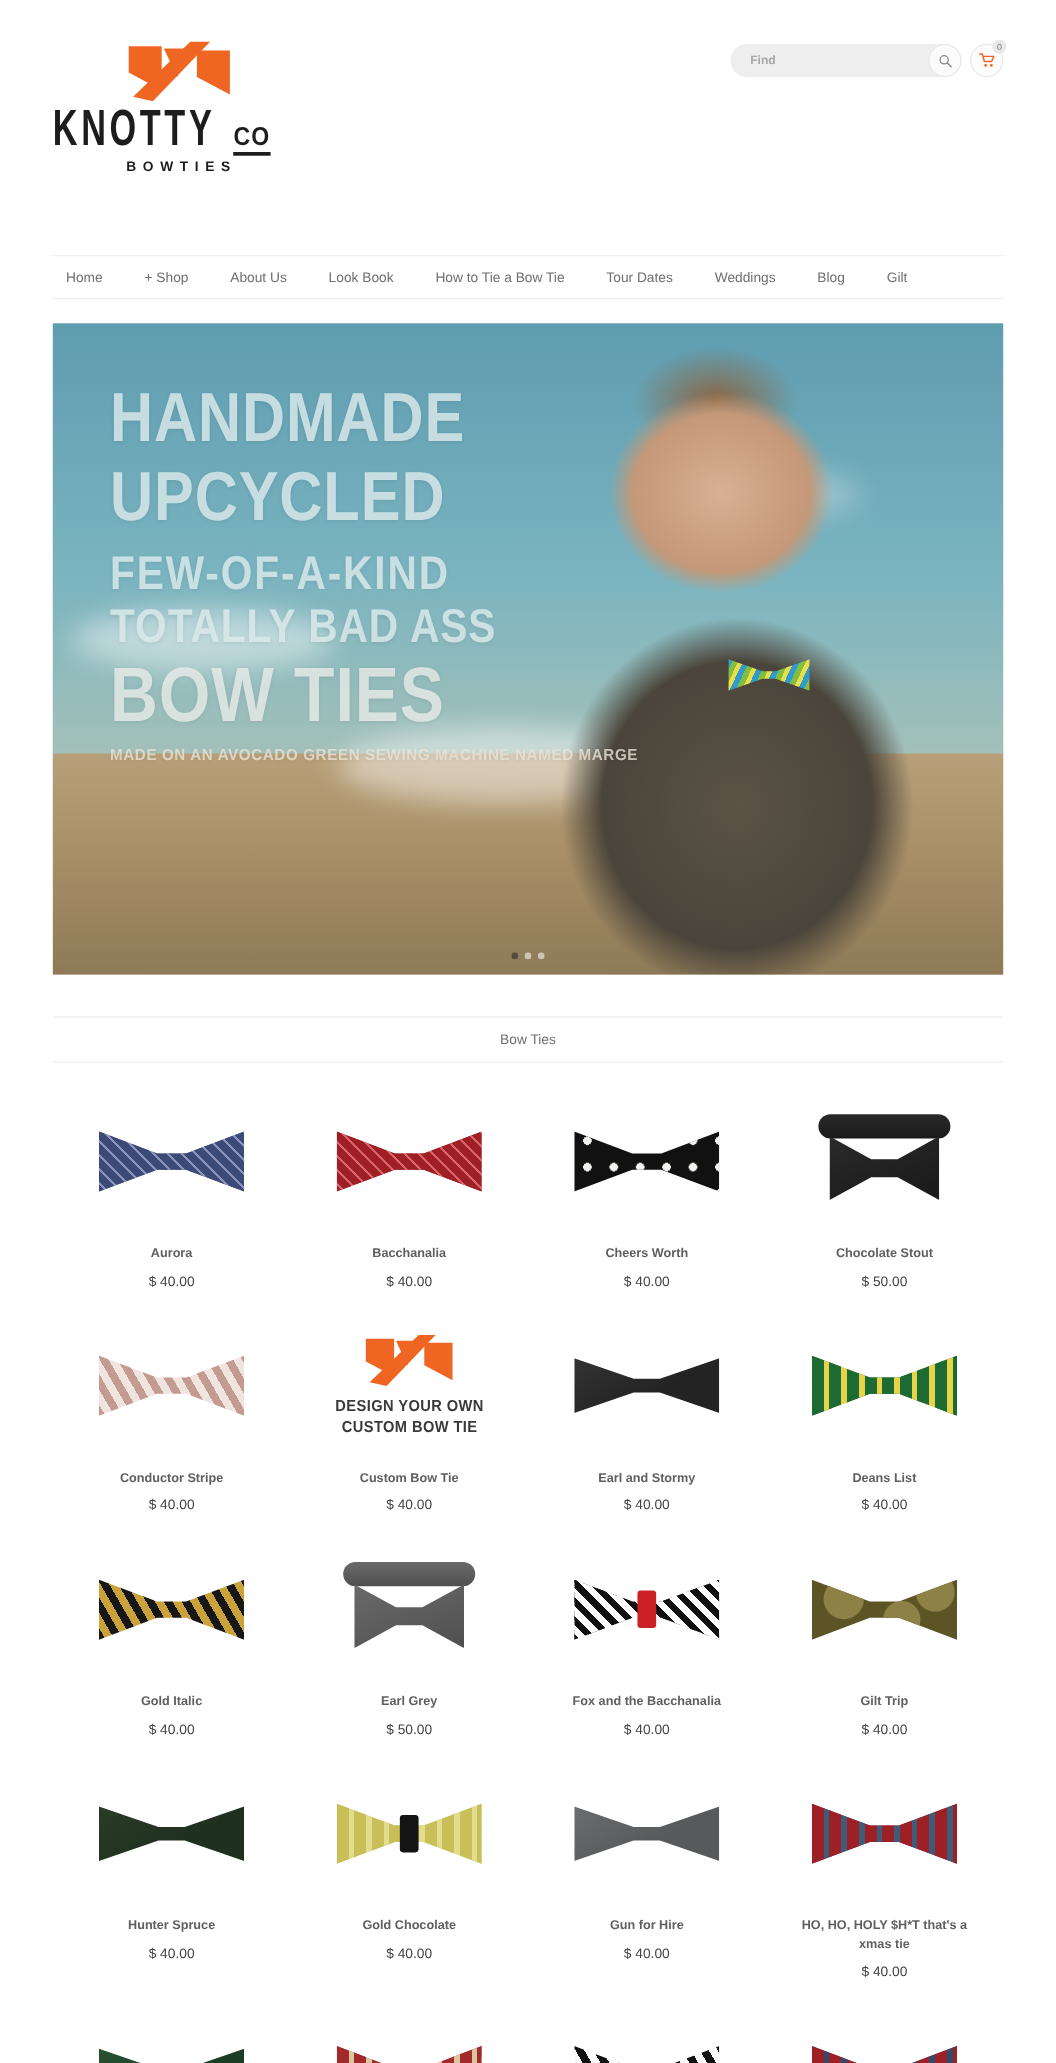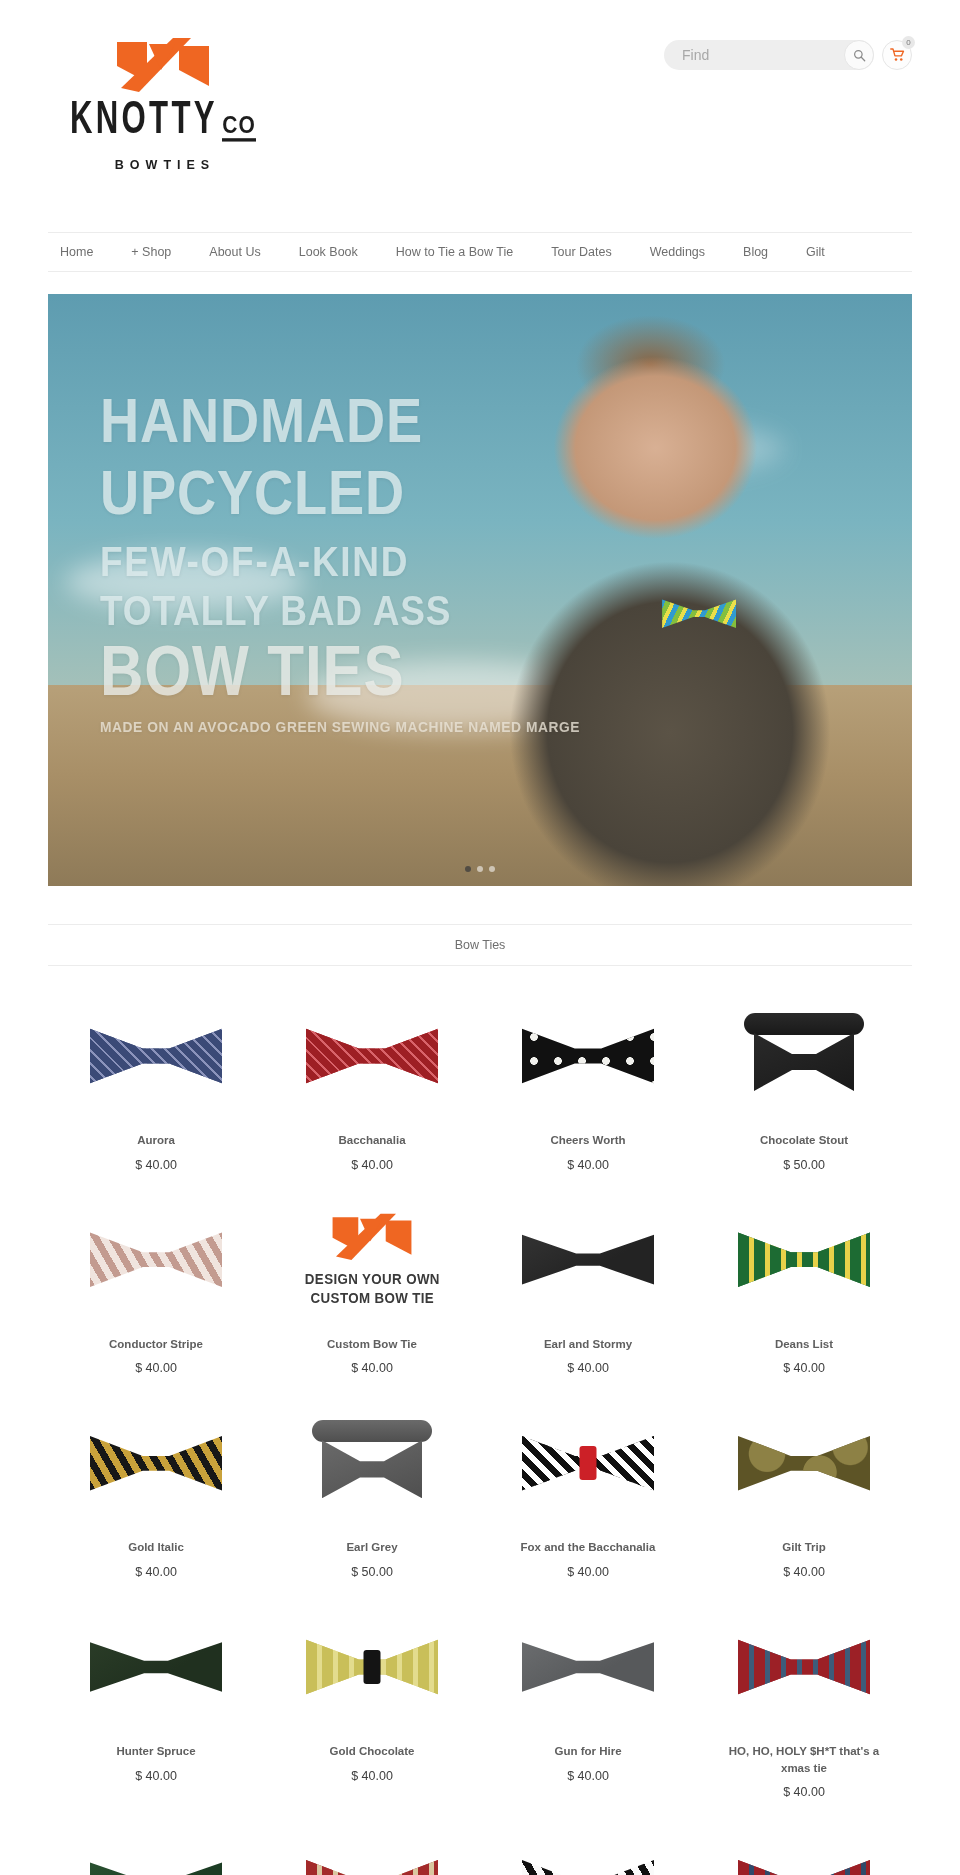--- a/index.html
+++ b/index.html
@@ -23,22 +23,21 @@
     position: absolute;
     left: 48px;
     top: 36px;
     width: 230px;
     text-align: center;
   }
   .logo-mark { width: 100px; height: 56px; margin: 0 auto 10px; display:block; }
   .logo-word {
     display: flex;
     align-items: flex-end;
-    justify-content: center;
-    gap: 6px;
+    gap: 18px;
   }
   .logo-knotty {
     font-family: "Liberation Sans Narrow", "Liberation Sans", sans-serif;
     font-weight: 700;
     font-size: 38px;
     letter-spacing: 4px;
     color: #1d1d1d;
     transform: scaleX(0.82) scaleY(1.22);
     transform-origin: left bottom;
     line-height: 1;
@@ -49,21 +48,21 @@
     font-size: 21px;
     letter-spacing: 1px;
     color: #1d1d1d;
     border-bottom: 3px solid #1d1d1d;
     padding-bottom: 2px;
     margin-left: -34px;
     transform: scaleY(1.12);
     line-height: 1;
   }
   .logo-sub {
-    margin-top: 18px;
+    margin-top: 4px;
     font-size: 12.5px;
     font-weight: 700;
     letter-spacing: 6px;
     color: #1d1d1d;
     text-align: center;
     padding-left: 4px;
   }
 
   .header-tools {
     position: absolute;
@@ -80,25 +79,26 @@
     width: 210px;
     height: 30px;
     background: #eeeeee;
     border-radius: 16px;
   }
   .search-input {
     border: 0;
     outline: 0;
     background: transparent;
     font-family: "Liberation Sans", sans-serif;
-    font-size: 14px;
+    font-size: 11px;
     color: #8a8a8a;
     padding: 0 34px 0 18px;
     width: 100%;
     height: 30px;
+    font-weight: bold;
   }
   .search-input::placeholder { color: #a8a8a8; }
   .search-btn {
     position: absolute;
     right: 0; top: 0;
     width: 30px; height: 30px;
     border-radius: 50%;
     background: #fbfbfb;
     border: 1px solid #e6e6e6;
     display: flex; align-items: center; justify-content: center;
@@ -190,21 +190,20 @@
     left: 52px;
     top: 58px;
     color: rgba(222,236,237,0.80);
     font-family: "Liberation Sans Narrow", "Liberation Sans", sans-serif;
     font-weight: 700;
     text-transform: uppercase;
     line-height: 0.92;
     letter-spacing: 1px;
     text-shadow: 0 1px 4px rgba(0,0,0,0.07);
     pointer-events: none;
-    margin-top: 40px;
   }
   .hl1 { font-size: 63px; transform: scaleX(0.86); transform-origin: left; }
   .hl2 { font-size: 63px; margin-top: 14px; transform: scaleX(0.86); transform-origin: left; }
   .hl3 { font-size: 43px; margin-top: 20px; transform: scaleX(0.86); transform-origin: left; letter-spacing: 2px;}
   .hl4 { font-size: 43px; margin-top: 10px; transform: scaleX(0.86); transform-origin: left; }
   .hl5 { font-size: 70px; margin-top: 8px; transform: scaleX(0.86); transform-origin: left; color: rgba(236,238,234,0.78); }
   .hl6 {
     font-size: 14.5px; margin-top: 18px; letter-spacing: 0.6px;
     color: rgba(232,226,214,0.80);
     transform: scaleX(0.95); transform-origin: left;

